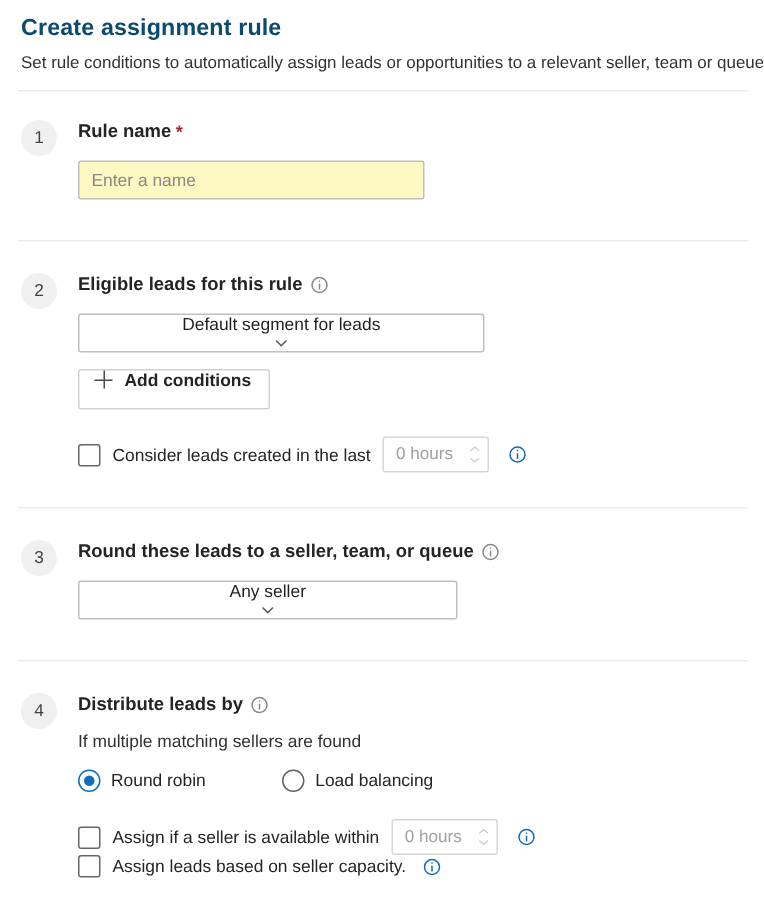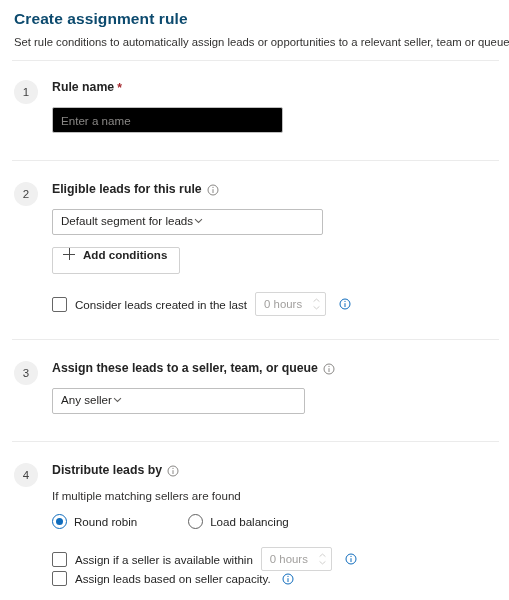--- a/index.html
+++ b/index.html
@@ -92,42 +92,44 @@
     position: relative;
     flex: 0 0 12px;
   }
   .info-icon svg { display: block; }
 
   
   .textfield {
     height: 26px;
     border: 1px solid #bfbfbf;
     border-radius: 2px;
-    background: #000000;
+    background: #fef9c3;
     box-sizing: border-box;
     display: flex;
     align-items: center;
     padding: 0 8px;
     font-size: 11.6px;
     color: #605e5c;
   }
   .textfield .ph { color: #8a8886; }
 
   .dropdown {
     height: 26px;
     border: 1px solid #bfbfbf;
     border-radius: 2px;
     background: #fff;
     box-sizing: border-box;
     display: flex;
     align-items: center;
+    justify-content: space-between;
     padding: 0 8px 4px 8px;
     font-size: 11.6px;
     color: #201f1e;
     cursor: pointer;
+    flex-direction: column;
   }
   .chev {
     width: 11px;
     height: 11px;
     flex: 0 0 11px;
     color: #605e5c;
   }
 
   .btn {
     display: inline-flex;
@@ -306,21 +308,21 @@
       </div>
     </div>
   </div>
 
   <div class="sep" style="margin-top:23px;"></div>
 
   <div class="section" style="padding-top:20px;">
     <div class="badge">3</div>
     <div class="section-body">
       <div class="section-title">
-        <span>Assign these leads to a seller, team, or queue</span>
+        <span>Round these leads to a seller, team, or queue</span>
         <span class="info-icon">
           <svg viewBox="0 0 12 12" width="12" height="12" fill="none" stroke="#8a8886" stroke-width="1">
             <circle cx="6" cy="6" r="5"></circle>
             <line x1="6" y1="5.2" x2="6" y2="9"></line>
             <circle cx="6" cy="3.4" r="0.55" fill="#8a8886" stroke="none"></circle>
           </svg>
         </span>
       </div>
       <div class="dropdown" style="width:253px; margin-top:11px;">
         <span>Any seller</span>

